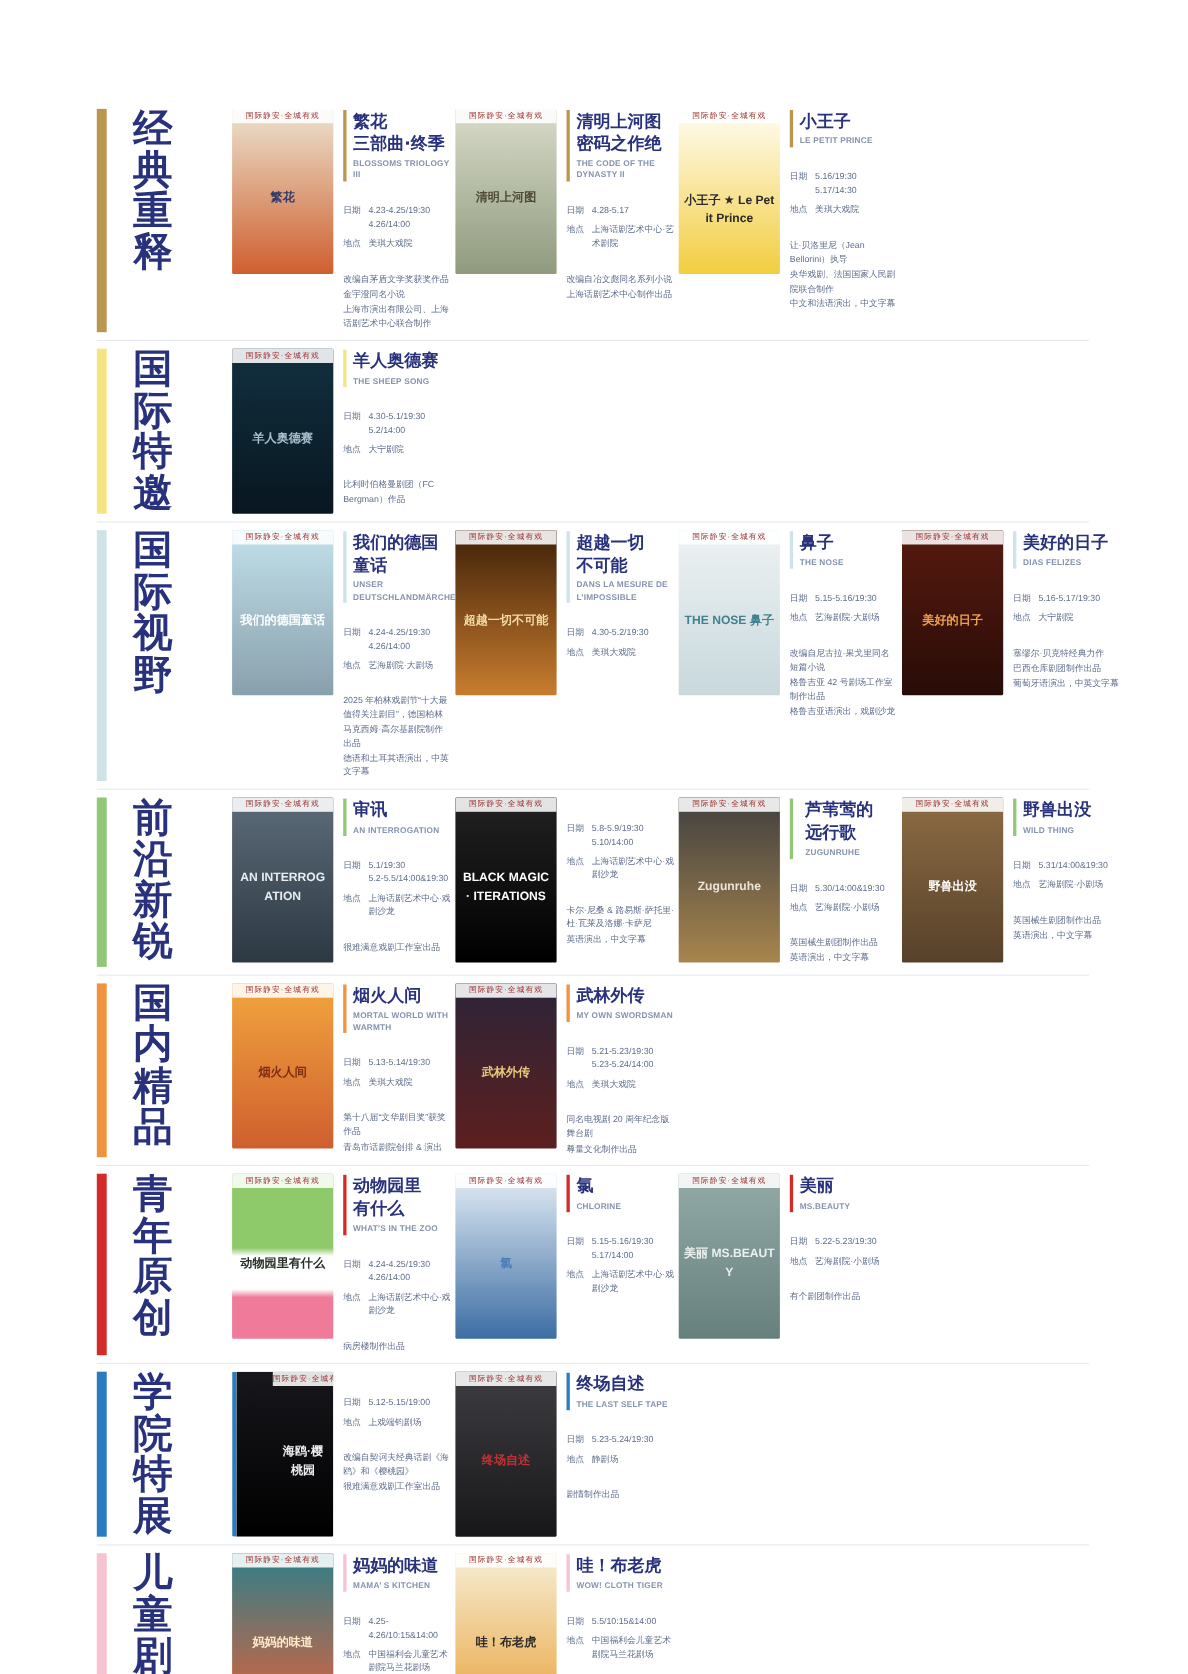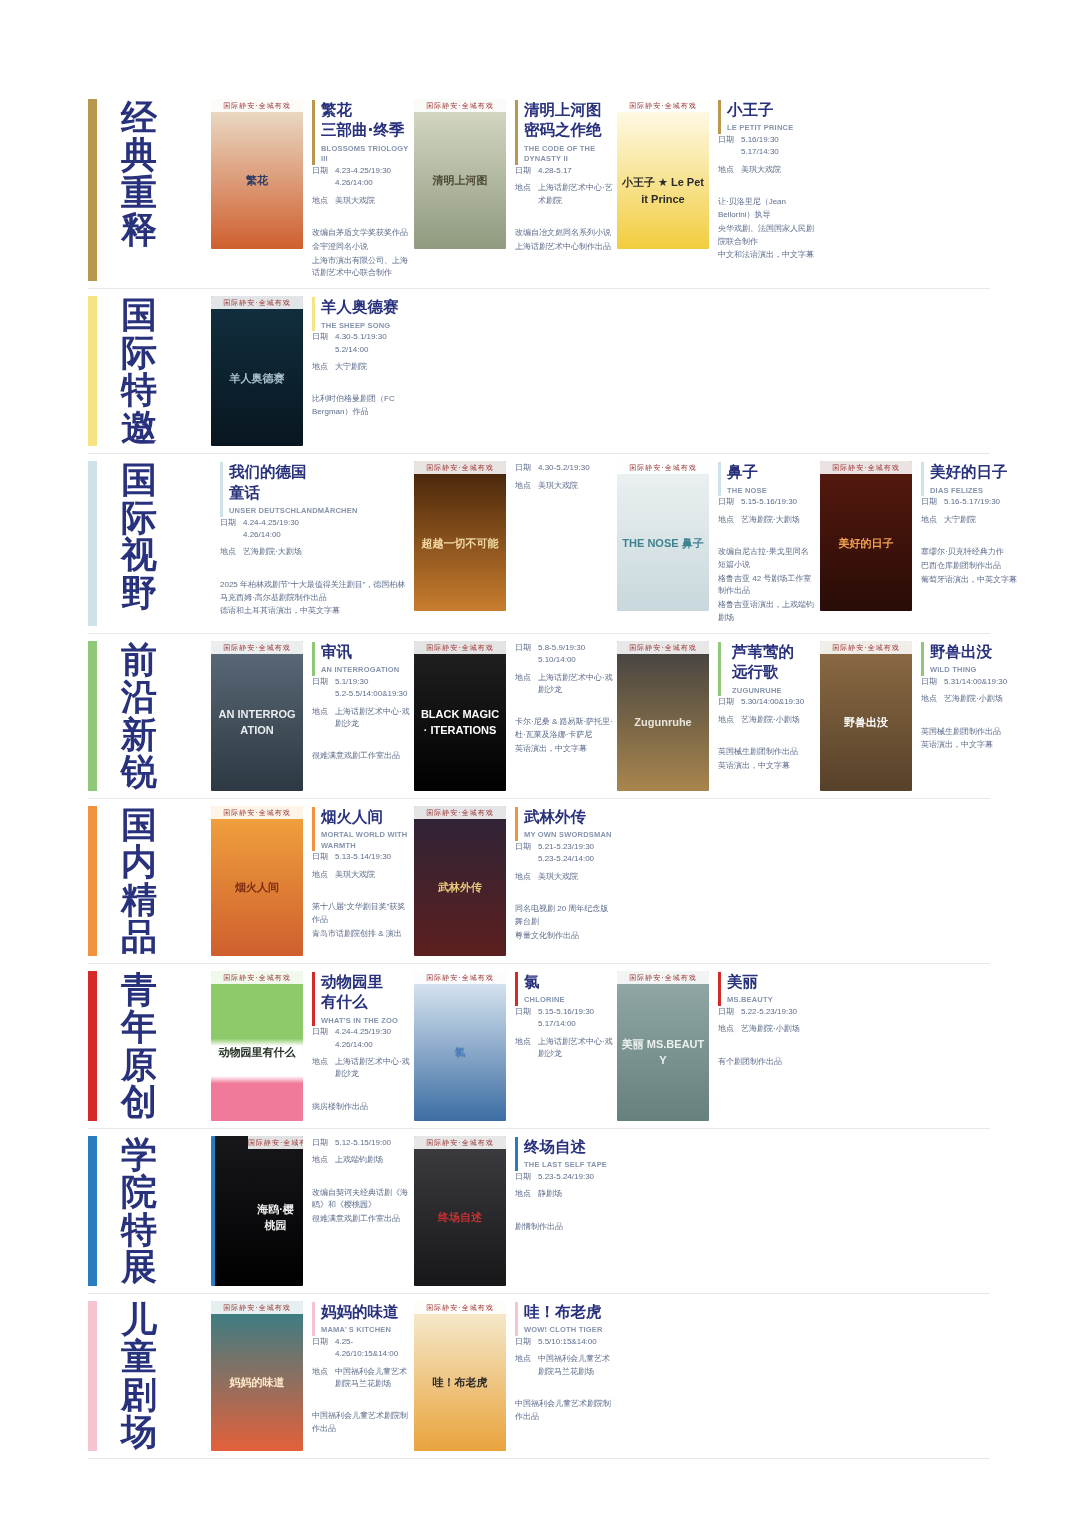--- a/index.html
+++ b/index.html
@@ -23,21 +23,21 @@
   .poster-body { flex:1; display:flex; align-items:center; justify-content:center;
                  text-align:center; font-weight:bold; font-size:11px; line-height:1.5;
                  padding:4px; word-break:break-all; }
 
   .info { margin-left:9px; flex:1; min-width:0; padding-top:1px; }
   .title-block { border-left:3px solid #999; padding-left:6px; }
   .title-cn { font-size:15.5px; font-weight:bold; color:#28317c; line-height:1.32; white-space:pre-line;
               font-family:"DejaVu Sans","Liberation Sans",sans-serif; }
   .title-en { margin-top:3px; font-size:7.5px; font-weight:bold; color:#8593ad; line-height:1.4;
               letter-spacing:.2px; }
-  .meta { margin-top:0; font-size:8px; color:#5e6d8c; }
+  .meta { margin-top:21px; font-size:8px; color:#5e6d8c; }
   .meta-row { display:flex; margin-bottom:5px; }
   .meta-label { flex:none; margin-right:7px; }
   .meta-value { white-space:pre-line; line-height:1.55; }
   .notes { margin-top:20px; font-size:8px; color:#5e6d8c; line-height:1.6; padding-right:4px; }
   .note-line { margin-bottom:1px; }
 </style>
 </head>
 <body>
 
 <div class="page">
@@ -183,20 +183,26 @@
   </div>
 
   <div class="section">
     <div class="color-bar" style="background: rgb(205, 227, 232);"></div>
     <div class="section-label">国
 际
 视
 野</div>
     <div class="shows">
   <div class="show">
+    <div class="poster" style="background: linear-gradient(rgb(194, 225, 234), rgb(136, 160, 172));">
+      <div class="poster-band">
+        <span>国际静安·全城有戏</span>
+      </div>
+      <div class="poster-body" style="color: rgb(255, 255, 255);">我们的德国童话</div>
+    </div>
     <div class="info">
       <div class="title-block" style="border-left-color: rgb(205, 227, 232);">
         <div class="title-cn">我们的德国
 童话</div>
         <div class="title-en">UNSER DEUTSCHLANDMÄRCHEN</div>
       </div>
       <div class="meta">
         <div class="meta-row">
           <span class="meta-label">日期</span>
           <span class="meta-value">4.24-4.25/19:30
@@ -215,20 +221,25 @@
   </div>
 
   <div class="show">
     <div class="poster" style="background: linear-gradient(rgb(63, 32, 8), rgb(200, 125, 46));">
       <div class="poster-band">
         <span>国际静安·全城有戏</span>
       </div>
       <div class="poster-body" style="color: rgb(242, 217, 166);">超越一切不可能</div>
     </div>
     <div class="info">
+      <div class="title-block" style="border-left-color: rgb(205, 227, 232);">
+        <div class="title-cn">超越一切
+不可能</div>
+        <div class="title-en">DANS LA MESURE DE L’IMPOSSIBLE</div>
+      </div>
       <div class="meta">
         <div class="meta-row">
           <span class="meta-label">日期</span>
           <span class="meta-value">4.30-5.2/19:30</span>
         </div>
         <div class="meta-row">
           <span class="meta-label">地点</span>
           <span class="meta-value">美琪大戏院</span>
         </div>
       </div>
@@ -253,21 +264,21 @@
           <span class="meta-value">5.15-5.16/19:30</span>
         </div>
         <div class="meta-row">
           <span class="meta-label">地点</span>
           <span class="meta-value">艺海剧院·大剧场</span>
         </div>
       </div>
       <div class="notes">
                 <div class="note-line">改编自尼古拉·果戈里同名短篇小说</div>
                 <div class="note-line">格鲁吉亚 42 号剧场工作室制作出品</div>
-                <div class="note-line">格鲁吉亚语演出，上戏端钧剧场</div>
+                <div class="note-line">格鲁吉亚语演出，戏剧沙龙</div>
               </div>
     </div>
   </div>
 
   <div class="show">
     <div class="poster" style="background: linear-gradient(rgb(87, 26, 15), rgb(40, 12, 7));">
       <div class="poster-band">
         <span>国际静安·全城有戏</span>
       </div>
       <div class="poster-body" style="color: rgb(240, 160, 80);">美好的日子</div>

